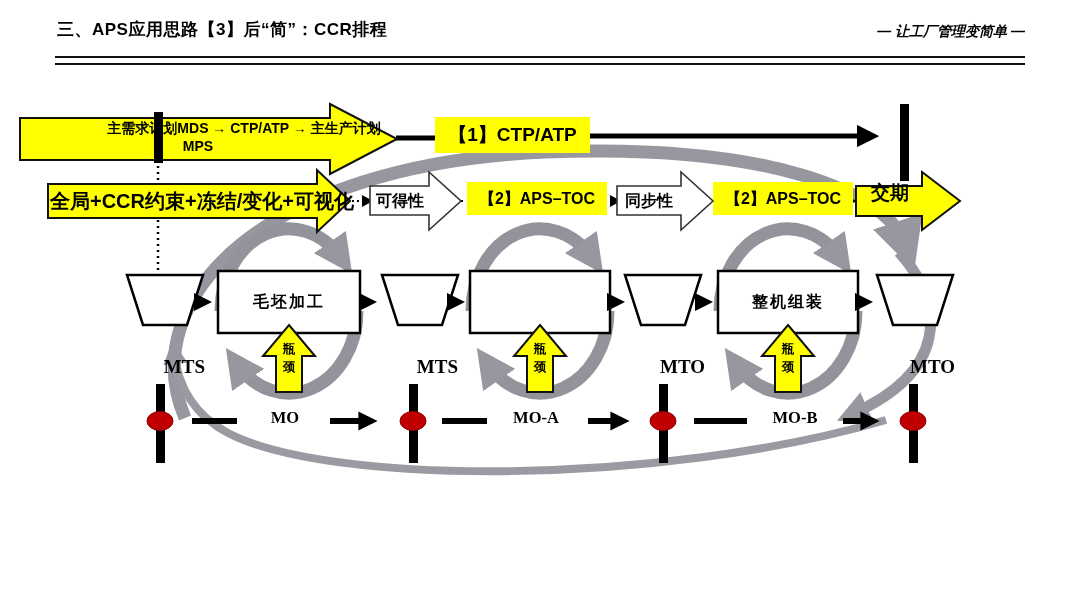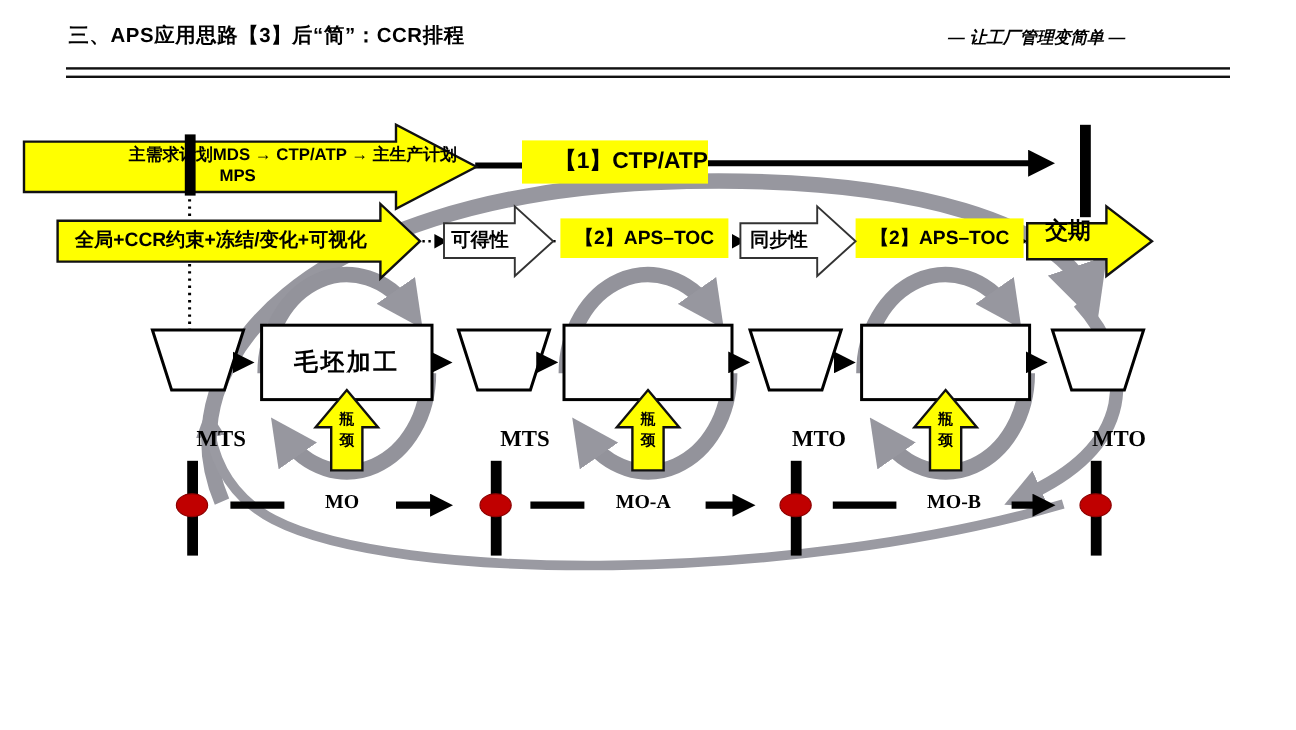--- a/index.html
+++ b/index.html
@@ -1,30 +1,30 @@
 <!DOCTYPE html>
 <html><head>
 <meta charset="utf-8">
 <style>
   html,body{margin:0;padding:0;background:#fff;}
   .slide{position:relative;width:1080px;height:608px;background:#ffffff;overflow:hidden;
          font-family:"Liberation Sans",sans-serif;color:#000;}
   .abs{position:absolute;}
   .t{position:absolute;white-space:nowrap;}
   .page-title{left:57px;top:18px;font-size:17px;font-weight:bold;letter-spacing:.5px;}
-  .slogan{left:790px;top:23px;width:235px;text-align:left;font-size:14px;font-weight:bold;font-style:italic;}
+  .slogan{left:790px;top:23px;width:235px;text-align:right;font-size:14px;font-weight:bold;font-style:italic;}
   .hdr-rule{left:55px;top:56px;width:970px;height:5px;border-top:2.5px solid #111;border-bottom:2.5px solid #111;}
   .demand-l1{left:22px;top:120px;width:352px;font-size:14px;font-weight:bold;text-align:center;margin-left:46px;}
   .demand-l2{left:22px;top:138px;width:352px;font-size:14px;font-weight:bold;text-align:center;}
-  .step1{left:435px;top:117px;width:155px;height:36px;line-height:36px;font-size:19px;font-weight:bold;text-align:right;}
-  .constraint{left:50px;top:184px;width:268px;height:22px;line-height:34px;font-size:16px;font-weight:bold;text-align:center;}
+  .step1{left:435px;top:117px;width:155px;height:36px;line-height:36px;font-size:19px;font-weight:bold;text-align:center;}
+  .constraint{left:50px;top:184px;width:268px;height:22px;line-height:34px;font-size:20px;font-weight:bold;text-align:center;}
   .chev-label{height:31px;line-height:31px;font-size:16px;font-weight:bold;text-align:center;position:absolute;}
   .aps-label{height:33px;line-height:33px;font-size:16px;font-weight:bold;text-align:center;position:absolute;top:182px;width:140px;border-radius:10px;}
   .delivery{left:856px;top:178px;width:68px;height:30px;line-height:30px;font-size:19px;font-weight:bold;text-align:center;}
-  .proc-label{top:271px;height:62px;line-height:62px;font-size:20px;font-weight:bold;text-align:center;position:absolute;letter-spacing:2px;}
+  .proc-label{top:271px;height:62px;line-height:62px;font-size:16px;font-weight:bold;text-align:center;position:absolute;letter-spacing:2px;}
   .bneck{position:absolute;top:341px;width:18px;font-size:12.5px;font-weight:bold;line-height:1.4;
          text-align:center;word-break:break-all;white-space:normal;}
   .mode{position:absolute;top:356px;width:80px;font-size:19px;font-weight:bold;text-align:right;
         font-family:"Liberation Serif",serif;}
   .order{position:absolute;top:408px;width:80px;font-size:16.5px;font-weight:bold;text-align:center;
          font-family:"Liberation Serif",serif;}
 </style>
 </head>
 <body>
 
@@ -130,20 +130,21 @@
   <div class="t demand-l2">MPS</div>
   <div class="t step1">【1】CTP/ATP</div>
   <div class="t constraint">全局+CCR约束+冻结/变化+可视化</div>
   <div class="chev-label" style="left:368px;top:185px;width:64px;">可得性</div>
   <div class="aps-label" style="left:467px;">【2】APS–TOC</div>
   <div class="chev-label" style="left:615px;top:185px;width:68px;">同步性</div>
   <div class="aps-label" style="left:713px;">【2】APS–TOC</div>
   <div class="t delivery">交期</div>
 
   <div class="proc-label" style="left:218px;width:142px;">毛坯加工</div>
+  <div class="proc-label" style="left:718px;width:140px;">整机组装</div>
 
   <div class="bneck" style="left:280px;">瓶颈</div>
   <div class="bneck" style="left:531px;">瓶颈</div>
   <div class="bneck" style="left:779px;">瓶颈</div>
 
   <div class="mode" style="left:125px;">MTS</div>
   <div class="mode" style="left:378px;">MTS</div>
   <div class="mode" style="left:625px;">MTO</div>
   <div class="mode" style="left:875px;">MTO</div>
 

